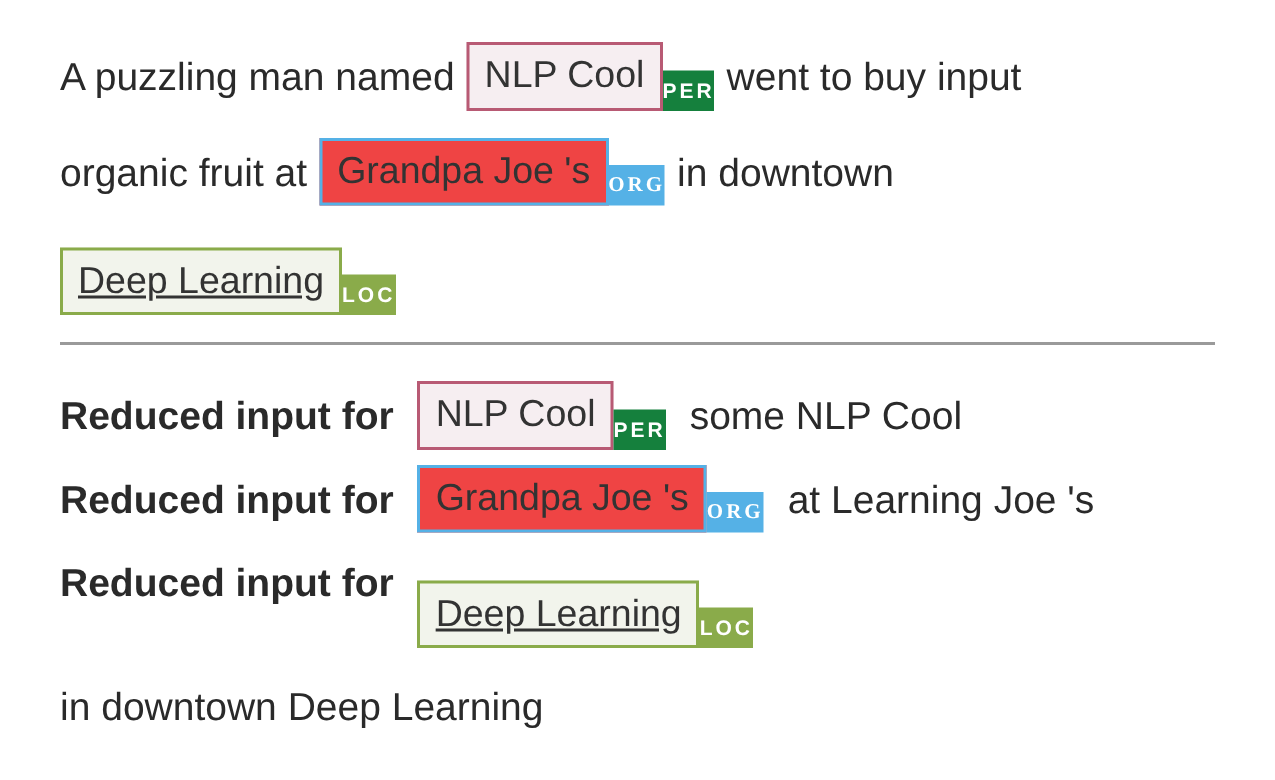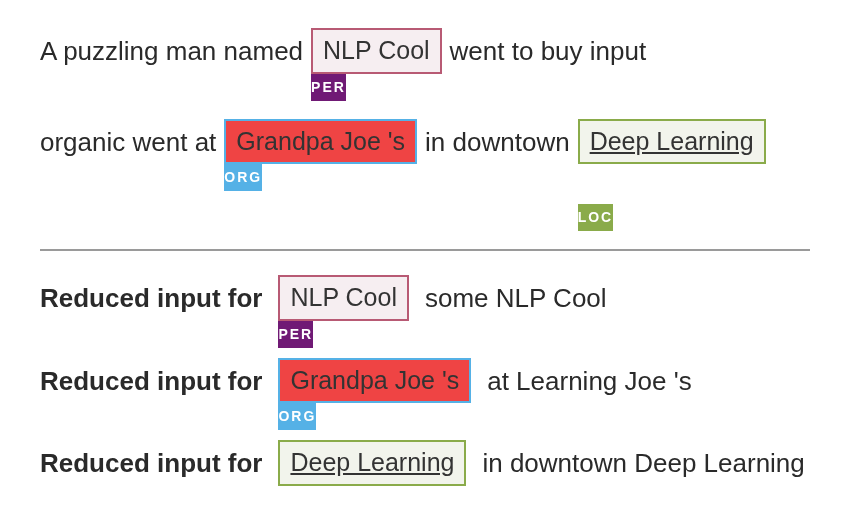--- a/index.html
+++ b/index.html
@@ -20,43 +20,43 @@
     margin-bottom: 18px;
   }
   .plain {
     padding-top: 4px;
   }
   .bold {
     font-weight: 700;
   }
   .entity {
     display: inline-flex;
-    flex-direction: column;
-    align-items: flex-start;
+    flex-direction: row;
+    align-items: flex-end;
     text-align: center;
   }
   .entity-top {
     border: 2px solid;
     padding: 2px 10px 2px 10px;
     background: #fafafa;
     font-size: 25px;
     color: #333;
   }
   .entity-tag {
     font-size: 14px;
     font-weight: 700;
     letter-spacing: 2px;
     color: #fff;
     padding: 3px 0 3px 0;
     text-transform: uppercase;
   }
   .per .entity-top { border-color: #b85a74; background: #f6eef1; }
-  .per .entity-tag { background: #701a75; }
+  .per .entity-tag { background: #15803d; }
   .org .entity-top { border-color: #55b1e6; background: #ef4444; }
-  .org .entity-tag { background: #55b1e6; }
+  .org .entity-tag { background: #55b1e6; font-family: Liberation Serif, serif; }
   .loc .entity-top { border-color: #8aab4a; background: #f2f4ec; text-decoration: underline; }
   .loc .entity-tag { background: #8aab4a; margin-top: 40px; }
   hr.divider {
     border: none;
     border-top: 2px solid #9a9a9a;
     margin: 12px 0 24px 0;
   }
   .rowgap { margin-bottom: 10px; gap: 16px; }
 </style>
 </head>
@@ -65,21 +65,21 @@
 <div class="sentence">
   <span class="plain">A puzzling man named</span>
   <span class="entity per">
     <span class="entity-top">NLP Cool</span>
     <span class="entity-tag">PER</span>
   </span>
   <span class="plain">went to buy input</span>
 </div>
 
 <div class="sentence">
-  <span class="plain">organic went at</span>
+  <span class="plain">organic fruit at</span>
   <span class="entity org">
     <span class="entity-top">Grandpa Joe 's</span>
     <span class="entity-tag">ORG</span>
   </span>
   <span class="plain">in downtown</span>
   <span class="entity loc">
     <span class="entity-top">Deep Learning</span>
     <span class="entity-tag">LOC</span>
   </span>
 </div>

